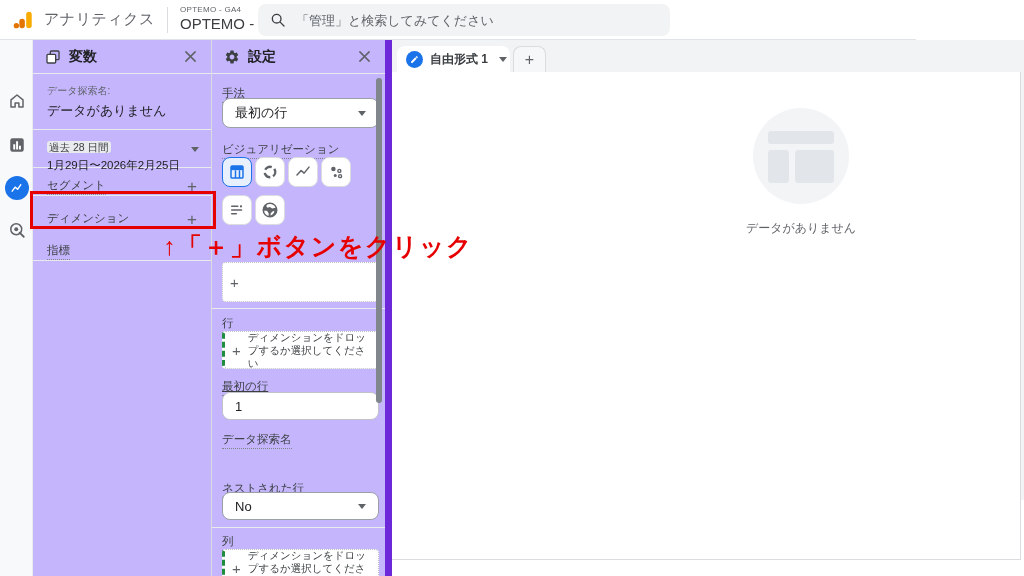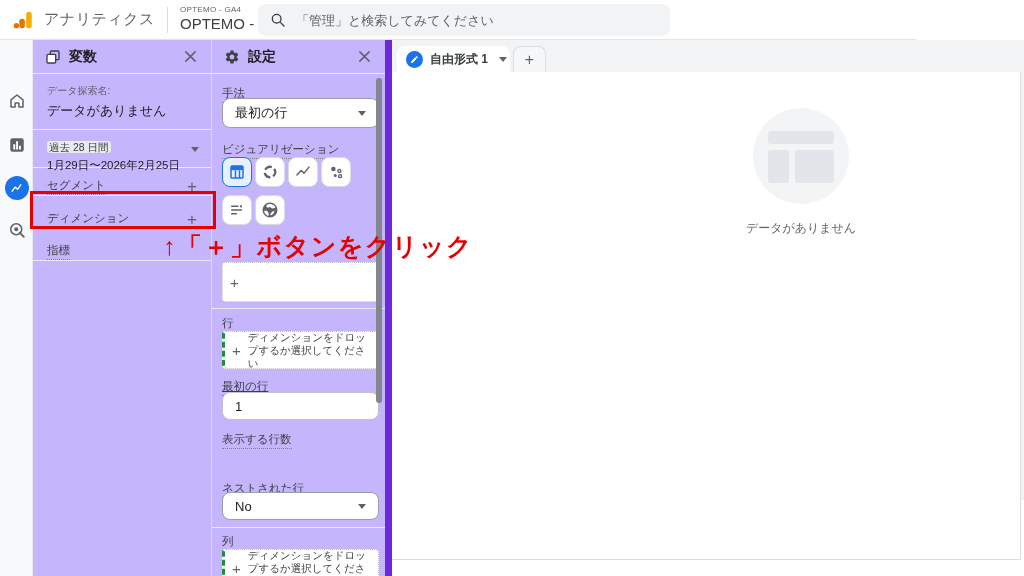--- a/index.html
+++ b/index.html
@@ -313,21 +313,21 @@
   <div class="s-abs drop-box green-edge" style="top:291px; height:38px;">
     <span class="drop-plus">+</span>
     <span class="drop-text">ディメンションをドロップするか選択してください</span>
   </div>
 
   <span class="s-abs dotted-lbl" style="top:339px; width:auto;text-decoration:underline;">最初の行</span>
   <div class="s-abs input-box" style="top:352px;">
     <input value="1" style="">
   </div>
 
-  <span class="s-abs dotted-lbl" style="top:392px; width:auto;">表示する行数</span>
+  <span class="s-abs dotted-lbl" style="top:392px; width:auto;">データ探索名</span>
 
   <span class="s-abs dotted-lbl" style="top:441px; width:auto;">ネストされた行</span>
   <div class="s-abs select-box" style="top:452px; height:28px;">
     <span>No</span>
     <span class="caret"></span>
   </div>
 
   <div class="s-divider" style="top:487px;"></div>
   <span class="s-abs dotted-lbl" style="top:494px; width:auto;">列</span>
   <div class="s-abs drop-box green-edge" style="top:509px; height:38px;">

